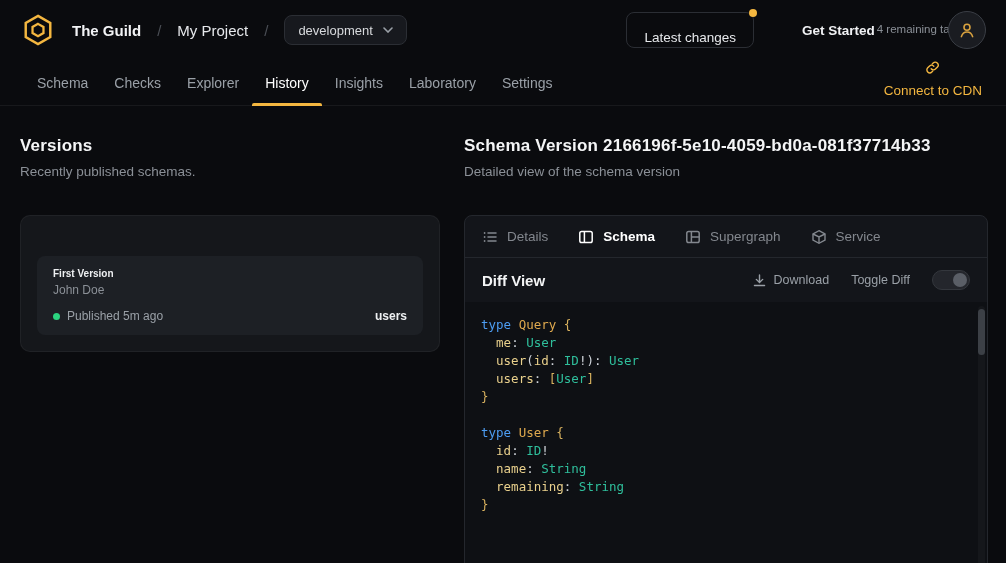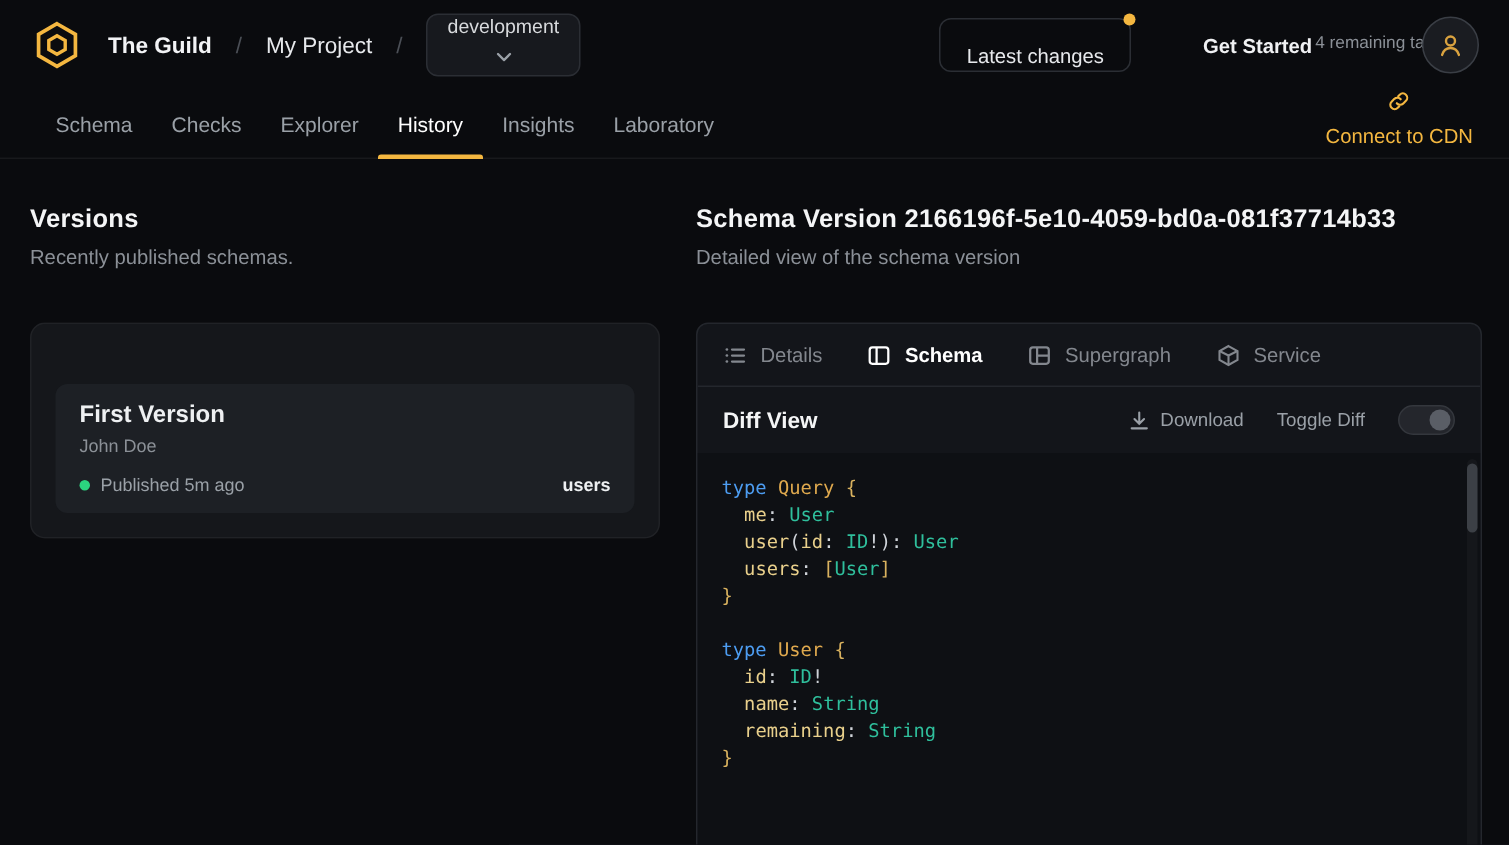--- a/index.html
+++ b/index.html
@@ -18,21 +18,21 @@
   }
 
   
   .header{display:flex;align-items:center;height:60px;padding:0 20px;gap:16px;}
   .logo{width:36px;height:36px;display:flex;align-items:center;justify-content:center;cursor:pointer;flex:none;}
   .crumbs{display:flex;align-items:center;gap:16px;}
   .crumb-org{font-size:15px;font-weight:600;color:#f2f3f5;cursor:pointer;}
   .crumb-sep{color:#4b4f56;font-size:15px;}
   .crumb-project{font-size:15px;font-weight:500;color:#e7e9ec;cursor:pointer;}
   .env-select{display:flex;align-items:center;gap:10px;background:#17191e;border:1px solid #2b2e34;
-    border-radius:8px;height:42px;padding:0 13px;font-size:13px;color:#d8dadd;cursor:pointer;flex-direction:column;}
+    border-radius:8px;height:30px;padding:0 13px;font-size:13px;color:#d8dadd;cursor:pointer;}
   .header-right{margin-left:auto;display:flex;align-items:center;gap:48px;}
   .btn-latest{position:relative;background:transparent;border:1px solid #2b2e34;color:#e7e9ec;
     font-size:13.5px;height:36px;padding:17px 17px;border-radius:8px;cursor:pointer;
     font-family:"Liberation Sans", sans-serif;}
   .notif-dot{position:absolute;top:-4px;right:-4px;width:8px;height:8px;border-radius:50%;background:var(--accent);}
   .get-started{display:flex;flex-direction:row;gap:2px;width:98px;cursor:pointer;}
   .gs-title{font-size:13.5px;font-weight:600;color:#f0f1f3;white-space:nowrap;}
   .gs-sub{font-size:11.5px;color:var(--muted);white-space:nowrap;}
   .gs-bar{margin-top:5px;height:4px;border-radius:2px;background:#e9eaec;overflow:hidden;position:relative;width:88px;}
   .gs-fill{position:absolute;left:0;top:0;bottom:0;background:var(--accent);border-radius:2px;}
@@ -49,21 +49,21 @@
   
   .main{display:flex;padding:30px 18px 0 20px;}
   .col-left{width:420px;flex:none;}
   .col-right{flex:1;margin-left:24px;min-width:0;}
   .section-title{margin:0;font-size:17px;font-weight:700;color:#f4f5f6;letter-spacing:.2px;}
   .section-sub{margin:8px 0 0;font-size:13.5px;color:var(--muted);}
 
   .versions-card{margin-top:36px;background:#15171b;border:1px solid rgba(255,255,255,0.05);
     border-radius:10px;padding:16px;padding-top:40px;}
   .version-item{background:#1d2025;border-radius:8px;padding:12px 16px;cursor:pointer;}
-  .vi-name{font-size:16px;font-weight:600;color:#eef0f2;}
+  .vi-name{font-size:10px;font-weight:600;color:#eef0f2;}
   .vi-author{margin-top:4px;font-size:12px;color:var(--muted);}
   .vi-row{margin-top:12px;display:flex;align-items:center;gap:7px;}
   .vi-dot{width:7px;height:7px;border-radius:50%;background:#2bd37f;flex:none;}
   .vi-status{font-size:12px;color:#9aa0a7;}
   .vi-service{margin-left:auto;font-size:12px;font-weight:700;color:#eef0f2;}
 
   
   .panel{margin-top:36px;background:var(--panel-bg);border:1px solid var(--border);border-radius:8px;
     height:600px;display:flex;flex-direction:column;overflow:hidden;}
   .panel-tabs{display:flex;align-items:center;gap:30px;padding:0 17px;height:42px;border-bottom:1px solid var(--border);flex:none;}
@@ -134,20 +134,21 @@
   </div>
 </div>
 
 <div class="nav">
   <div class="nav-tab">Schema</div>
   <div class="nav-tab">Checks</div>
   <div class="nav-tab">Explorer</div>
   <div class="nav-tab active">History</div>
   <div class="nav-tab">Insights</div>
   <div class="nav-tab">Laboratory</div>
+  <div class="nav-tab">Settings</div>
   <div class="nav-cdn">
     <svg width="15" height="15" viewBox="0 0 16 16" fill="none">
       <path d="M6.6 9.4a3.1 3.1 0 0 0 4.5.3l2-2a3.1 3.1 0 0 0-4.4-4.4L7.6 4.4" stroke="#f4b740" stroke-width="1.5" stroke-linecap="round"></path>
       <path d="M9.4 6.6a3.1 3.1 0 0 0-4.5-.3l-2 2a3.1 3.1 0 0 0 4.4 4.4l1.1-1.1" stroke="#f4b740" stroke-width="1.5" stroke-linecap="round"></path>
     </svg>
     <span>Connect to CDN</span>
   </div>
 </div>
 
 <div class="main">

